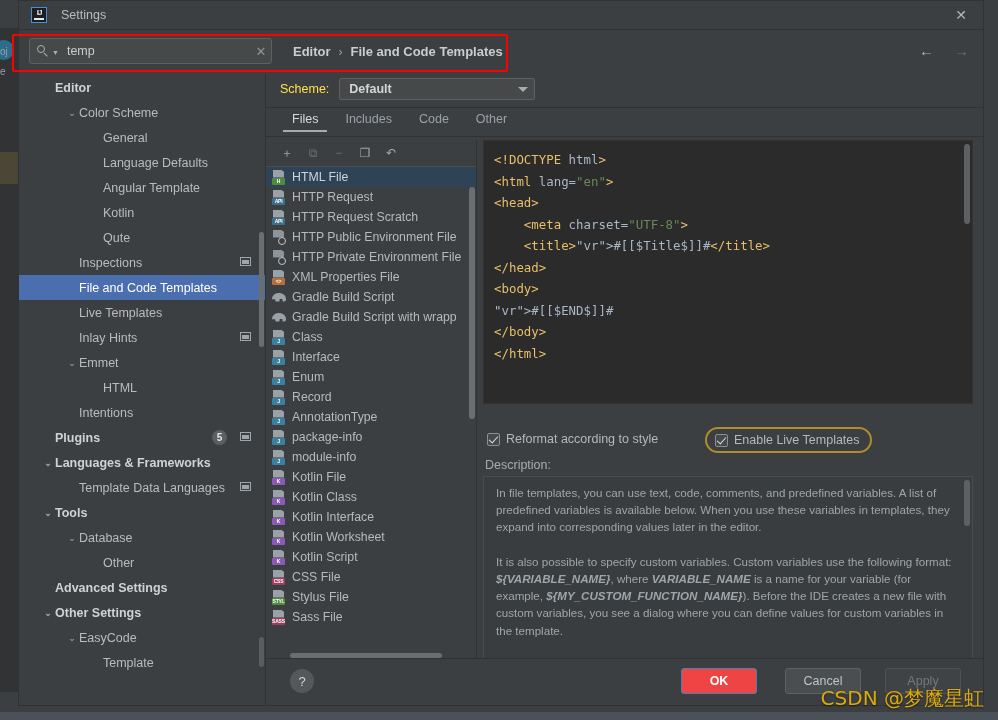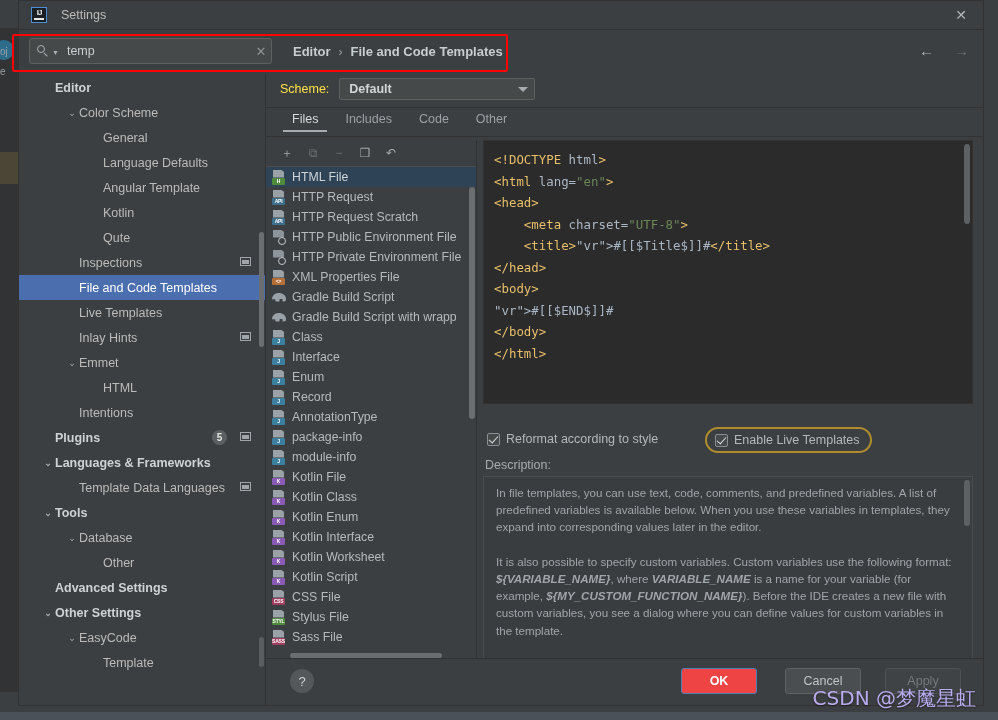--- a/index.html
+++ b/index.html
@@ -385,22 +385,22 @@
   }
   .btn-cancel {
     right: 122px; background: #4a4e50; border: 1px solid #5e6264;
     color: #bfc4c7;
   }
   .btn-apply {
     right: 22px; background: #3f4345; border: 1px solid #4e5254;
     color: #76797b;
   }
   .watermark {
-    position: absolute; right: 22px; bottom: 8px;
-    color: #c4b5fd; font-size: 20px; opacity: 0.92;
+    position: absolute; right: 14px; bottom: 8px;
+    color: #eab308; font-size: 20px; opacity: 0.92;
     font-family: "DejaVu Sans", sans-serif;
     text-shadow: 0 1px 2px rgba(0,0,0,0.55);
     pointer-events: none;
   }
 </style>
 </head>
 <body>
 
 <div id="root">
 
@@ -687,27 +687,20 @@
                     <span class="tag tg-k">K</span>
                   </span>
                   <span>Kotlin File</span>
                 </div>
                 <div class="tmpl-row">
                   <span class="ficon">
                     <span class="page"></span>
                     <span class="tag tg-k">K</span>
                   </span>
                   <span>Kotlin Class</span>
-                </div>
-                <div class="tmpl-row">
-                  <span class="ficon">
-                    <span class="page"></span>
-                    <span class="tag tg-k">K</span>
-                  </span>
-                  <span>Kotlin Enum</span>
                 </div>
                 <div class="tmpl-row">
                   <span class="ficon">
                     <span class="page"></span>
                     <span class="tag tg-k">K</span>
                   </span>
                   <span>Kotlin Interface</span>
                 </div>
                 <div class="tmpl-row">
                   <span class="ficon">

